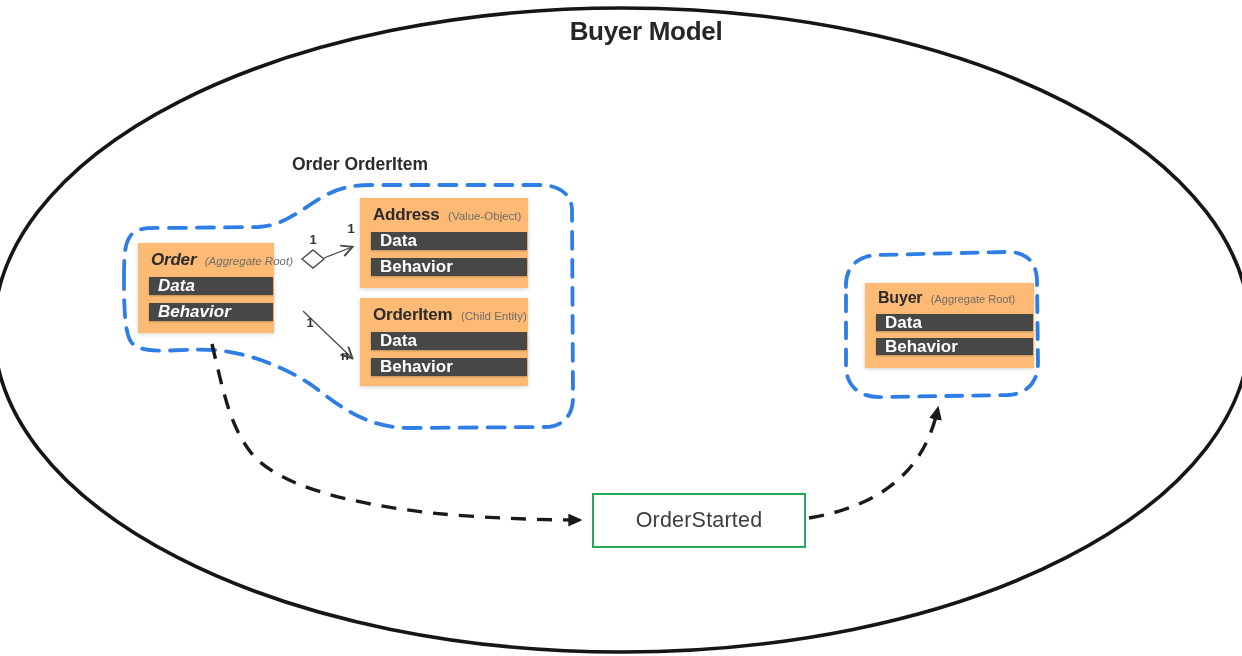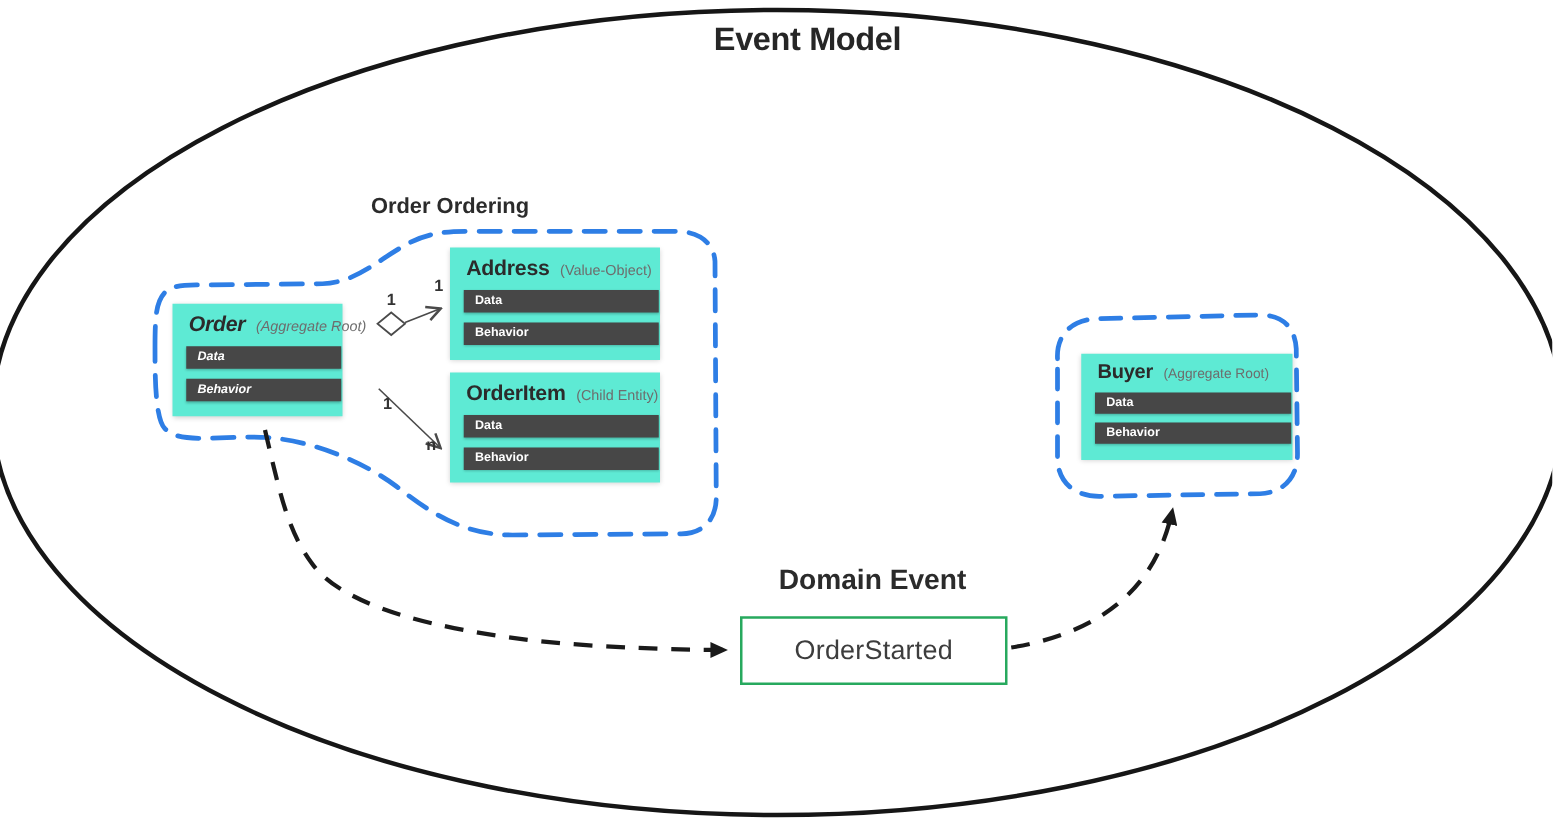--- a/index.html
+++ b/index.html
@@ -16,28 +16,28 @@
     letter-spacing:-0.3px;
   }
   .section-label{
     font-weight:bold;color:#2b2b2b;text-align:center;white-space:nowrap;
   }
   .lbl-order-agg{left:260px;top:154px;width:200px;font-size:17.5px;}
   .lbl-buyer-agg{left:845px;top:225px;width:200px;font-size:16.5px;}
   .lbl-domain-event{left:598px;top:451px;width:200px;font-size:22.5px;}
 
   .entity{
-    background:#5eead4;box-shadow:0 1px 4px rgba(0,0,0,0.18);
+    background:#fdba74;box-shadow:0 1px 4px rgba(0,0,0,0.18);
     padding:5px 1px 0 11px;box-sizing:border-box;
   }
   .entity-header{white-space:nowrap;margin:2px 0 7px 2px;}
   .entity-name{font-weight:bold;font-size:17px;color:#2b2b2b;letter-spacing:-0.2px;}
   .entity-stereo{font-size:11.5px;color:#6d6d6d;margin-left:4px;}
   .entity-row{
-    background:#474747;color:#ffffff;font-weight:bold;font-size:10px;
+    background:#474747;color:#ffffff;font-weight:bold;font-size:17px;
     line-height:18px;height:18px;padding:0 0 0 9px;margin-bottom:8px;
     box-shadow:0 1px 2px rgba(0,0,0,0.25);
   }
   .box-order{left:138px;top:243px;width:136px;height:90px;font-style:italic;}
   .box-address{left:360px;top:198px;width:168px;height:90px;}
   .box-orderitem{left:360px;top:298px;width:168px;height:88px;}
   .box-buyer{left:865px;top:283px;width:169px;height:85px;padding-top:4px;}
   .box-buyer .entity-name{font-size:16px;}
   .box-buyer .entity-stereo{font-size:11px;}
   .box-buyer .entity-row{height:17px;line-height:17px;margin-bottom:7px;}
@@ -83,25 +83,24 @@
 
     <path d="M 809,518 C 846,512 877,499 899,479 C 920,460 932,436 938,408" fill="none" stroke="#1a1a1a" stroke-width="3.4" stroke-dasharray="15 11" marker-end="url(#headFilled)"></path>
 
     <path d="M 324,258 L 352,247" fill="none" stroke="#4a4a4a" stroke-width="1.3" marker-end="url(#headOpen)"></path>
     <polygon points="313,250 324,259 313,268 302,259" fill="#ffffff" stroke="#4a4a4a" stroke-width="1.4"></polygon>
 
     <path d="M 303,311 L 352,358" fill="none" stroke="#4a4a4a" stroke-width="1.3" marker-end="url(#headOpen)"></path>
   </svg>
 
   <div class="abs diagram-title">
-    <div>Event Model</div>
+    <div>Buyer Model</div>
   </div>
 
-  <div class="abs section-label lbl-order-agg">Order Ordering</div>
-  <div class="abs section-label lbl-domain-event">Domain Event</div>
+  <div class="abs section-label lbl-order-agg">Order OrderItem</div>
 
   <div class="abs entity box-order">
     <div class="entity-header">
       <span class="entity-name">Order</span>
       <span class="entity-stereo">(Aggregate Root)</span>
     </div>
     <div class="entity-row">Data</div>
     <div class="entity-row">Behavior</div>
   </div>
 

